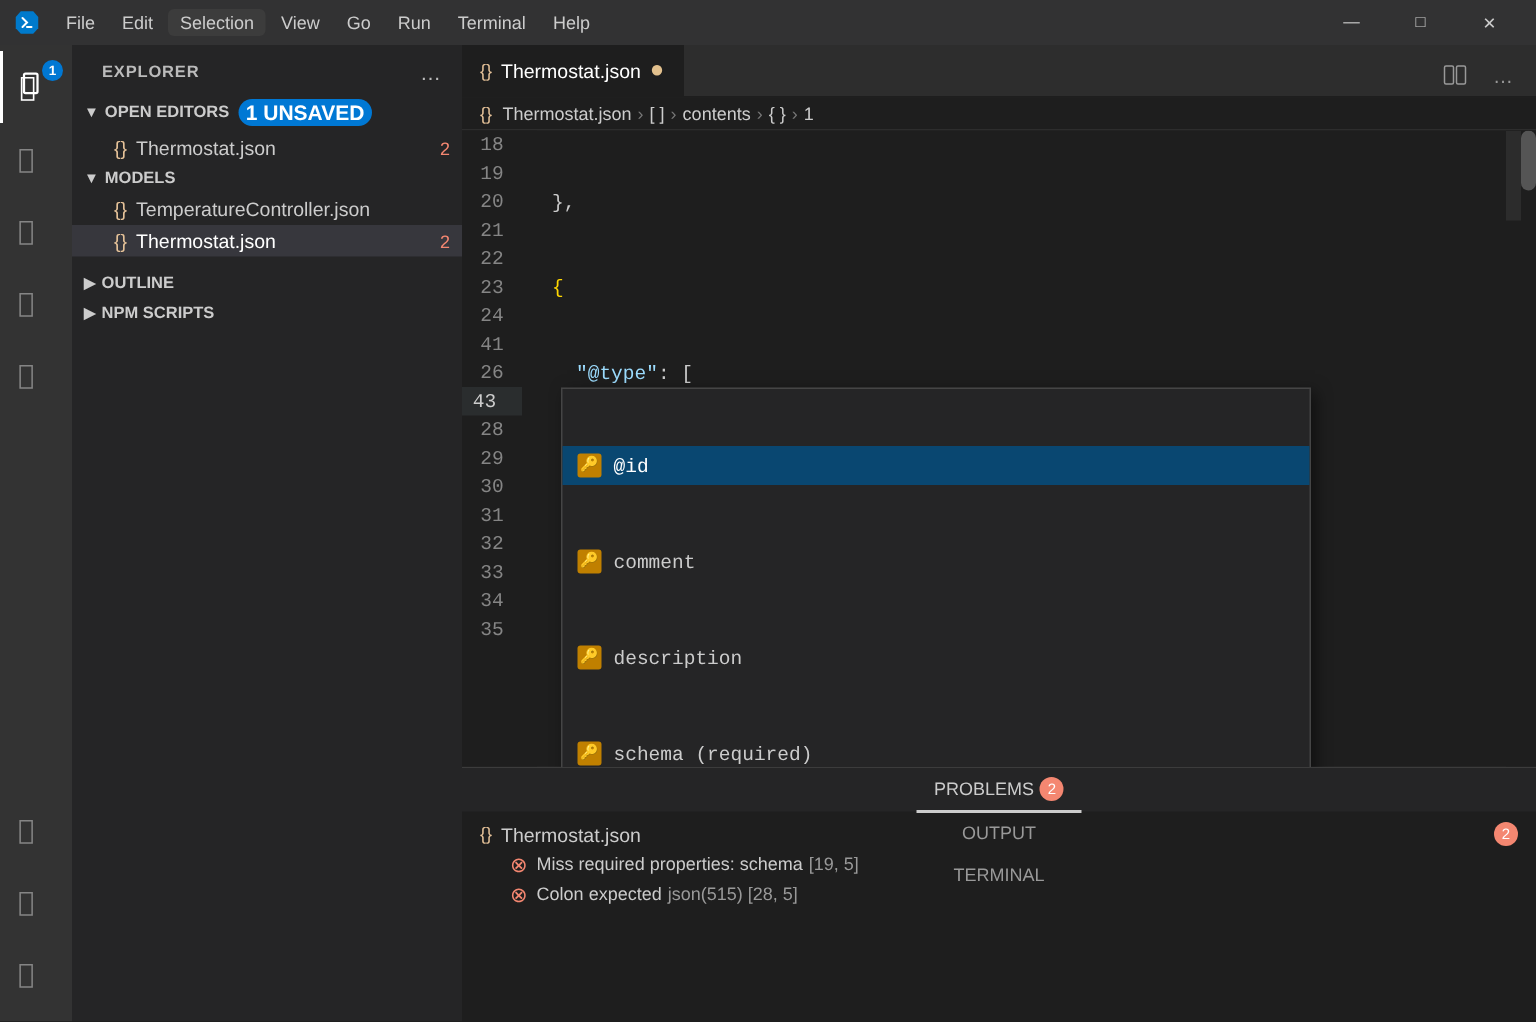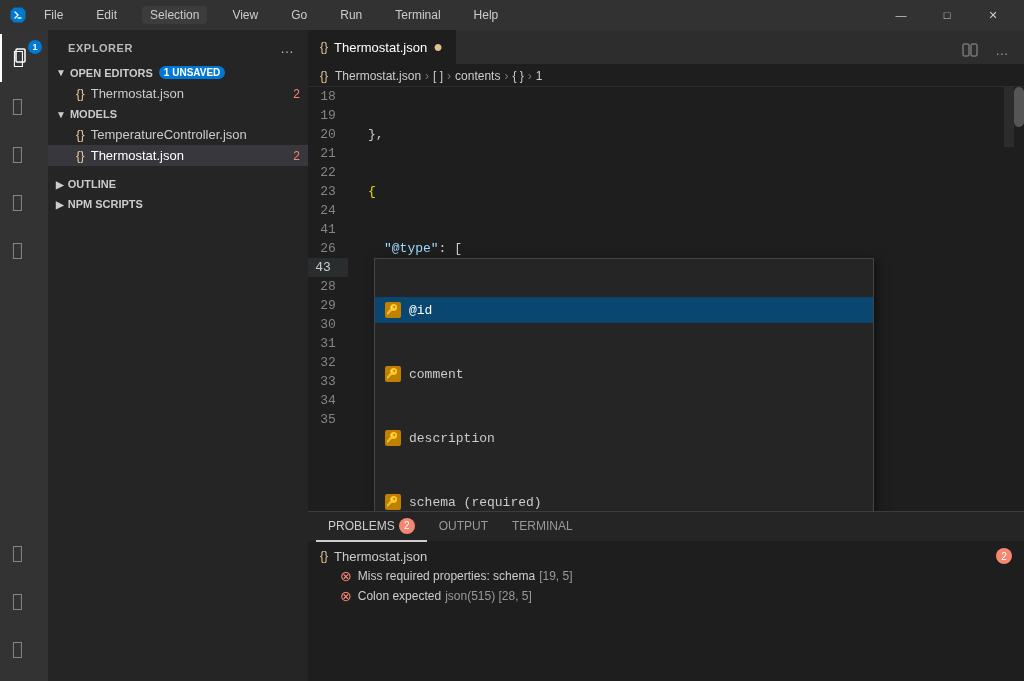--- a/index.html
+++ b/index.html
@@ -13,21 +13,21 @@
       align-items: center;
       padding: 0 8px;
       user-select: none;
     }
     .title-bar .app-icon {
       width: 20px; height: 20px; margin-right: 8px;
       display: flex; align-items: center; justify-content: center;
     }
     .title-bar .app-icon svg { width: 18px; height: 18px; }
     .menu-bar {
-      display: flex; gap: 17px; flex: 1;
+      display: flex; gap: 2px; flex: 1;
     }
     .menu-item {
       padding: 2px 8px;
       color: #cccccc;
       font-size: 12px;
       cursor: pointer;
       border-radius: 4px;
     }
     .menu-item.active { background: #3c3c3c; }
     .title-bar .window-title {
@@ -95,21 +95,21 @@
     .sidebar-actions { display: flex; gap: 4px; }
     .sidebar-action-btn { background: none; border: none; color: #bbbbbb; cursor: pointer; padding: 2px; font-size: 14px; }
 
     .section-header {
       display: flex; align-items: center; padding: 4px 8px 4px 8px;
       cursor: pointer; color: #cccccc; font-size: 11px; font-weight: 600; text-transform: uppercase;
     }
     .chevron { margin-right: 4px; font-size: 10px; }
 
     .unsaved-badge {
-      background: #0078d4; color: white; font-size: 10px;
+      background: #0078d4; color: white; font-size: 14px;
       padding: 1px 5px; border-radius: 10px; margin-left: 6px;
     }
 
     .file-item {
       display: flex; align-items: center; padding: 3px 8px 3px 28px;
       cursor: pointer; color: #cccccc; font-size: 13px;
     }
     .file-item.active { background: #37373d; color: #ffffff; }
     .file-icon { margin-right: 6px; font-size: 13px; }
     .error-badge { color: #f48771; margin-left: auto; font-size: 12px; }
@@ -253,20 +253,21 @@
       flex-direction: column;
       flex-shrink: 0;
     }
     .panel-tabs {
       display: flex; align-items: center;
       background: #252526;
       border-bottom: 1px solid #1e1e1e;
       padding: 0 8px;
       height: 30px;
       gap: 0;
+      flex-direction: column;
     }
     .panel-tab {
       padding: 6px 12px;
       font-size: 12px;
       color: #999;
       cursor: pointer;
       border-bottom: 2px solid transparent;
       display: flex; align-items: center; gap: 4px;
     }
     .panel-tab.active { color: #cccccc; border-bottom: 2px solid #cccccc; }

